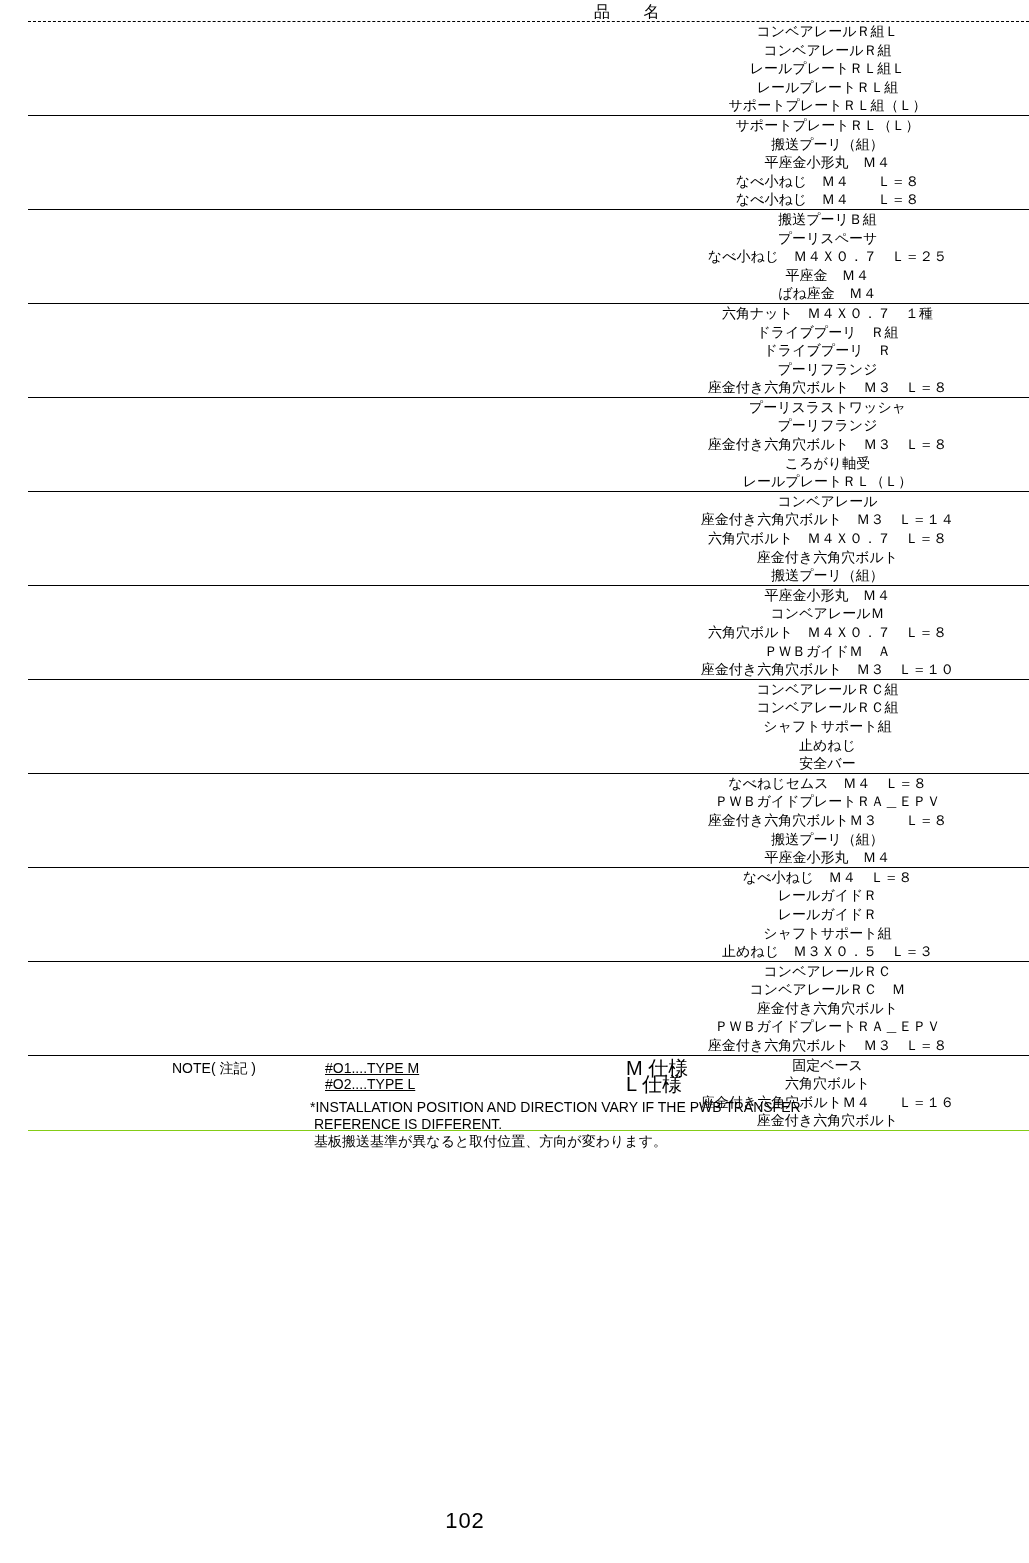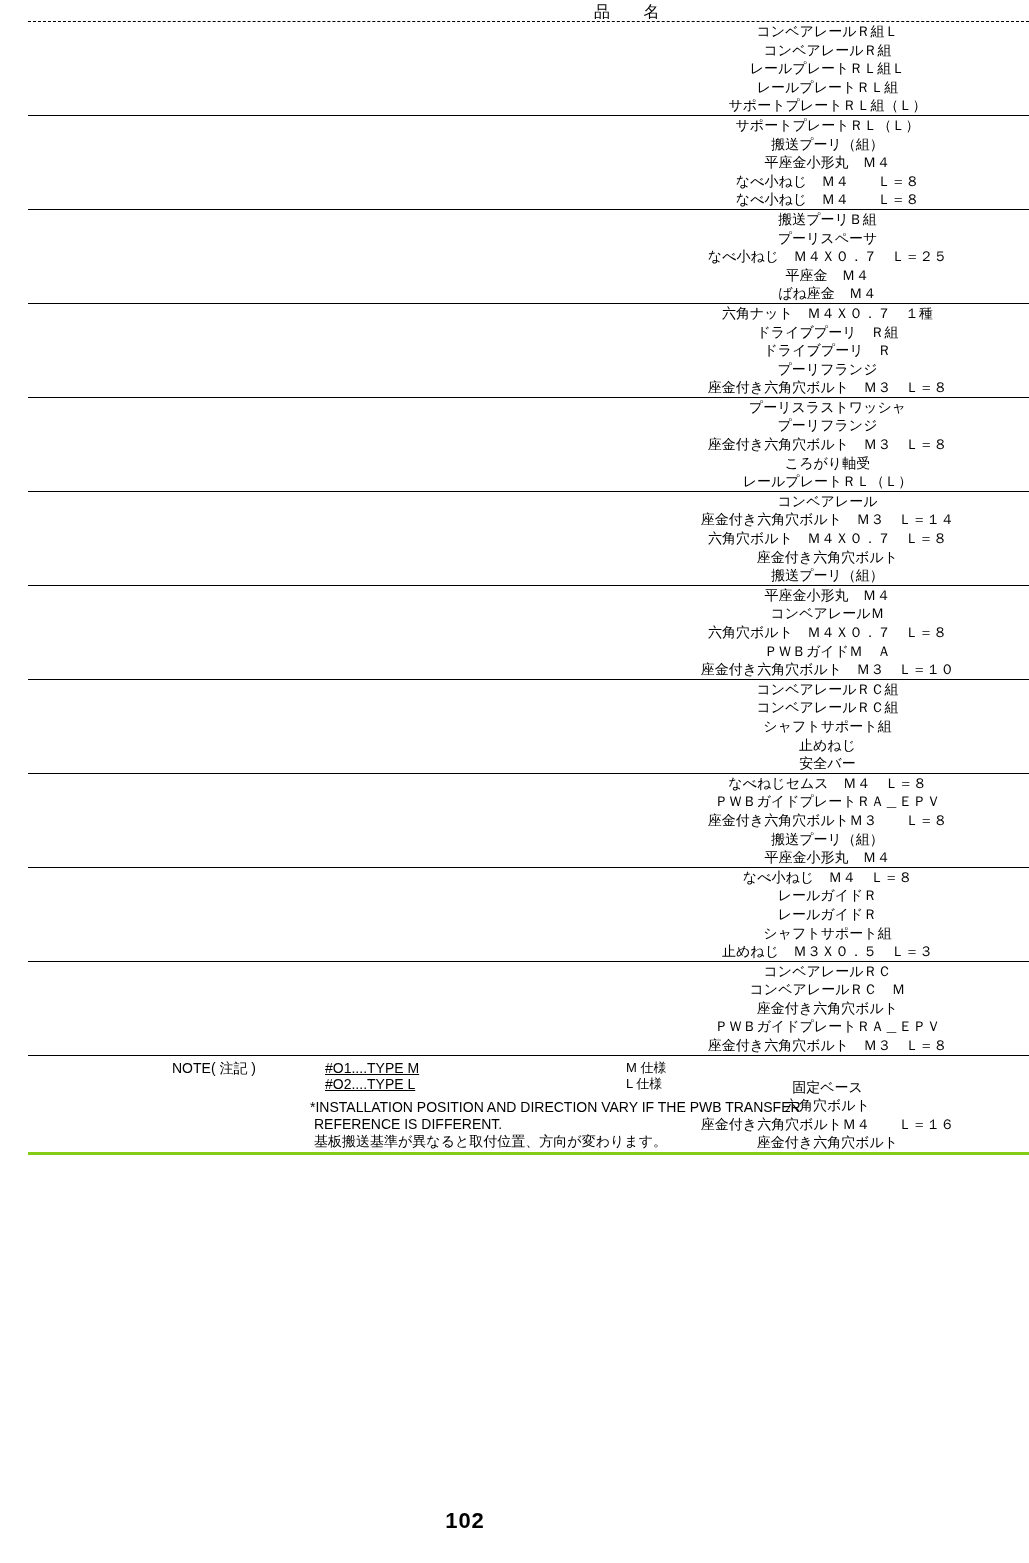--- a/index.html
+++ b/index.html
@@ -46,22 +46,21 @@
     left: 28px;
     top: 22px;
     width: 1001px;
   }
   .group {
     position: relative;
     border-bottom: 1px solid #000000;
     text-align: center;
   }
   .group:last-child {
-    border-bottom: 3px solid #84cc16;
-    margin-top: 22px;
+    border-bottom: 1px solid #84cc16;
   }
   .rows {
     margin-left: 598px;
   }
   .row {
     height: 18.6px;
     line-height: 18.6px;
     font-size: 14px;
     white-space: nowrap;
     letter-spacing: 0px;
@@ -81,21 +80,21 @@
     top: 1060px;
     font-size: 14px;
     white-space: nowrap;
     line-height: 16px;
     text-decoration: underline;
   }
   .note-col3 {
     position: absolute;
     left: 626px;
     top: 1060px;
-    font-size: 13px;
+    font-size: 20px;
     white-space: nowrap;
     line-height: 16px;
   }
   .note-star {
     position: absolute;
     left: 310px;
     top: 1099px;
     font-size: 14px;
     line-height: 17px;
     white-space: nowrap;
@@ -105,21 +104,20 @@
 
   
   .page-number {
     position: absolute;
     left: 0;
     top: 1508px;
     width: 930px;
     text-align: center;
     font-size: 22px;
     letter-spacing: 1px;
-    font-weight: bold;
   }
 </style>
 </head>
 <body>
 
 <div class="page">
 
   <div class="header-label">品　　名</div>
   <div class="dashed-rule"></div>
 

